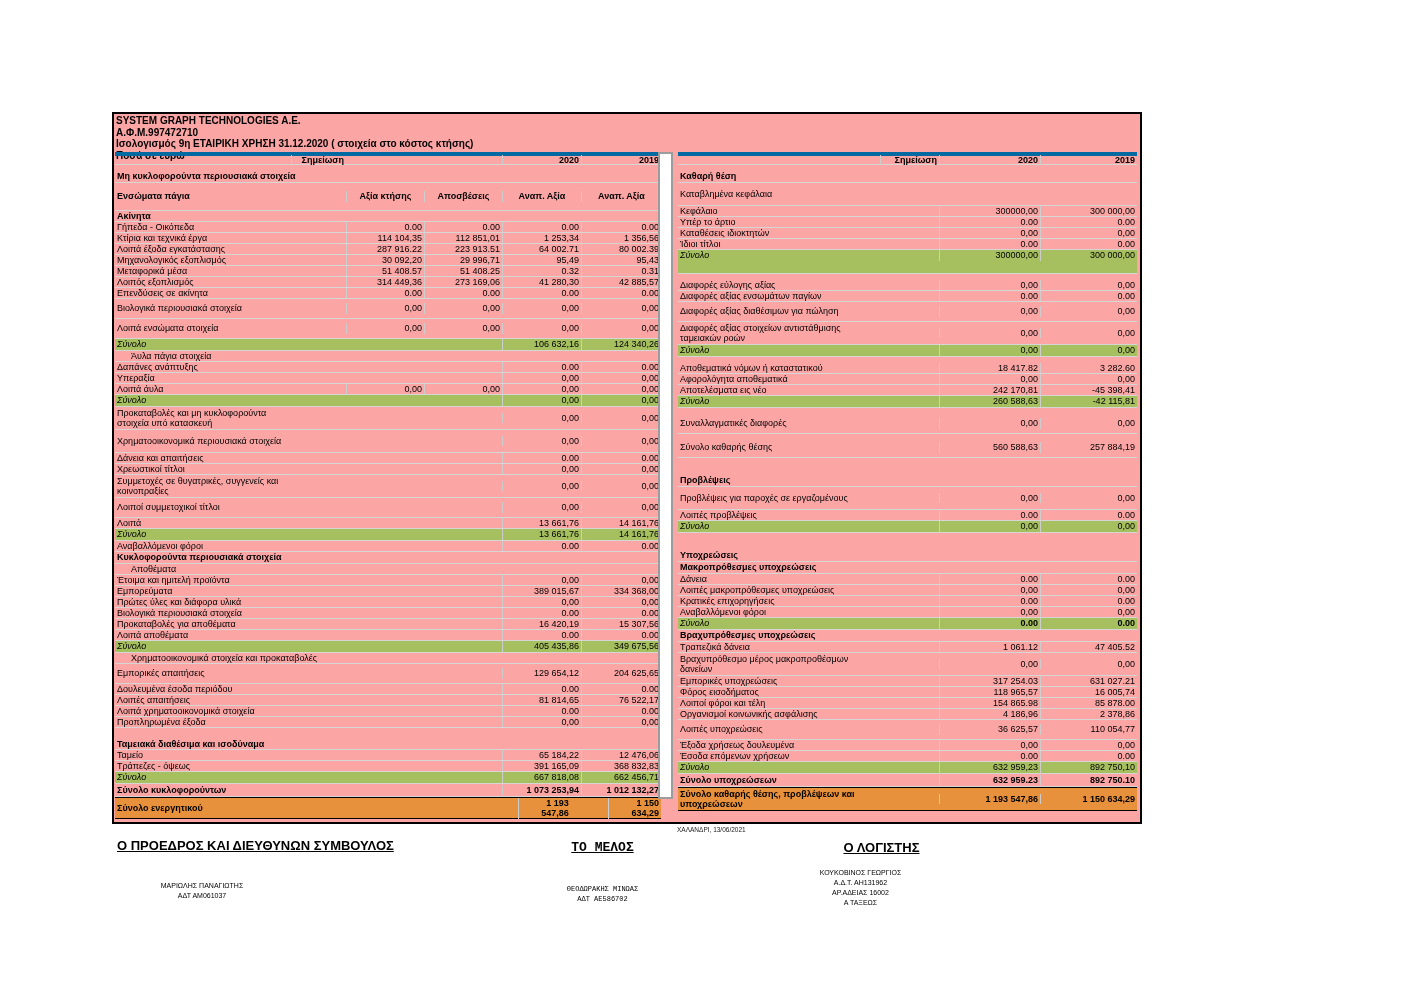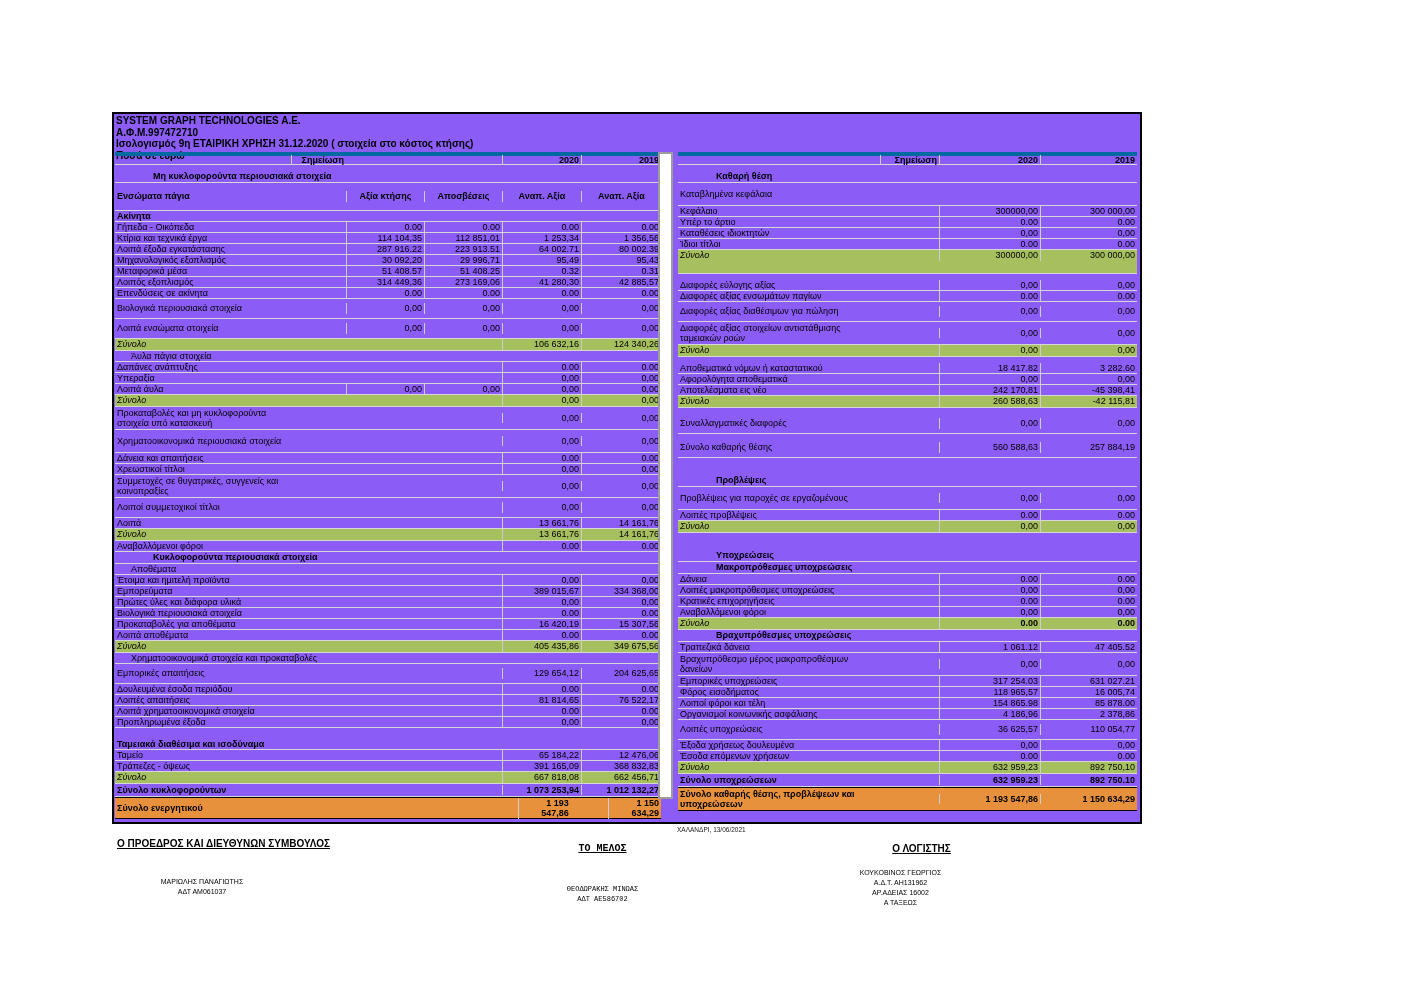--- a/index.html
+++ b/index.html
@@ -1,35 +1,35 @@
 <!DOCTYPE html>
 <html><head>
 <meta charset="utf-8">
 <style>
   html,body{margin:0;padding:0;background:#fff;}
   .page{position:relative;width:1403px;height:991px;background:#ffffff;
         font-family:"Liberation Sans",sans-serif;color:#000;overflow:hidden;}
   .sheet{position:absolute;left:112px;top:112px;width:1030px;height:712px;
-         border:2px solid #000;background:#8b5cf6;box-sizing:border-box;}
+         border:2px solid #000;background:#fca5a5;box-sizing:border-box;}
   .titleblock{position:absolute;left:2px;top:1px;width:600px;}
   .titleblock div{font-size:10px;font-weight:bold;line-height:11.5px;white-space:nowrap;}
   .tbl{position:absolute;top:38px;}
   .lt{left:1px;width:546px;}
   .rt{left:564px;width:459px;}
   .row{display:flex;box-sizing:border-box;border-bottom:1px solid #d6d6d6;background:transparent;}
   .cell{box-sizing:border-box;padding:0 2px;font-size:9px;line-height:10.5px;overflow:hidden;}
   .desc{text-align:left;}
   .note,.val{border-left:1px solid #cdcdcd;text-align:right;}
   .lt .desc{width:176px}.lt .note{width:55px}.lt .val{width:78px}.lt .v2{width:79px}.lt .v3{width:80px}
   .rt .desc{width:202px}.rt .note{width:59px}.rt .v0{width:101px}.rt .v1{width:97px}
   
   .t-hdr{height:13px;font-weight:bold;border-top:4px solid #0369a1;align-items:center;}
   .t-colhdr{height:28px;font-weight:bold;align-items:center;}
   .t-colhdr .val{text-align:center;}
-  .t-section{height:12px;font-weight:bold;align-items:center;padding-left:36px;}
+  .t-section{height:12px;font-weight:bold;align-items:center;}
   .t-section .desc{white-space:nowrap;overflow:visible;}
   .t-sub{height:11px;align-items:center;padding-left:14px;}
   .t-sub .desc{white-space:nowrap;overflow:visible;}
   .t-subB{height:11px;align-items:center;font-weight:bold;}
   .t-subB .desc{white-space:nowrap;overflow:visible;}
   .t-sub2{height:22px;align-items:flex-end;font-weight:bold;}
   .t-normal{height:11px;align-items:center;}
   .t-normal .desc{white-space:nowrap;}
   .t-tall{height:20px;align-items:center;}
   .t-tall2{height:23px;align-items:center;}
@@ -43,27 +43,27 @@
   .t-orange2{height:24px;align-items:center;background:#e8913c;font-weight:bold;
             border-top:1px solid #000;border-bottom:1px solid #000;}
   .t-spacer-xs{height:4px;border-bottom:none;}
   .t-spacer-sm{height:6px;border-bottom:none;}
   .t-spacer-md{height:17px;border-bottom:none;}
   .divider{position:absolute;left:544px;top:38px;width:15px;height:647px;
            background:#fff;border:2px solid #9c9c9c;box-sizing:border-box;z-index:5;}
   
   .date-line{position:absolute;left:677px;top:826px;font-size:6.5px;color:#222;}
   .sig{position:absolute;text-align:center;}
-  .sig .sig-title{font-size:10px;font-weight:bold;text-decoration:underline;white-space:nowrap;}
+  .sig .sig-title{font-size:13px;font-weight:bold;text-decoration:underline;white-space:nowrap;}
   .sig .sig-name{font-size:7px;margin-top:28px;line-height:10px;}
   .sig .sig-id{font-size:7px;line-height:10px;}
   .sig1{left:117px;top:838px;width:170px;}
   .sig1 .sig-title{text-align:left;display:block;}
   .sig2{left:535px;top:838px;width:135px;font-family:Liberation Mono, monospace;}
-  .sig3{left:828px;top:838px;width:145px;}
+  .sig3{left:788px;top:838px;width:145px;}
   .sig3 .sig-title{margin-left:42px;}
   .sig3 .sig-name{margin-top:12px;}
 </style>
 </head>
 <body>
 
 <div class="page">
   <div class="sheet">
     <div class="titleblock">
       <div>SYSTEM GRAPH TECHNOLOGIES A.E.</div>

